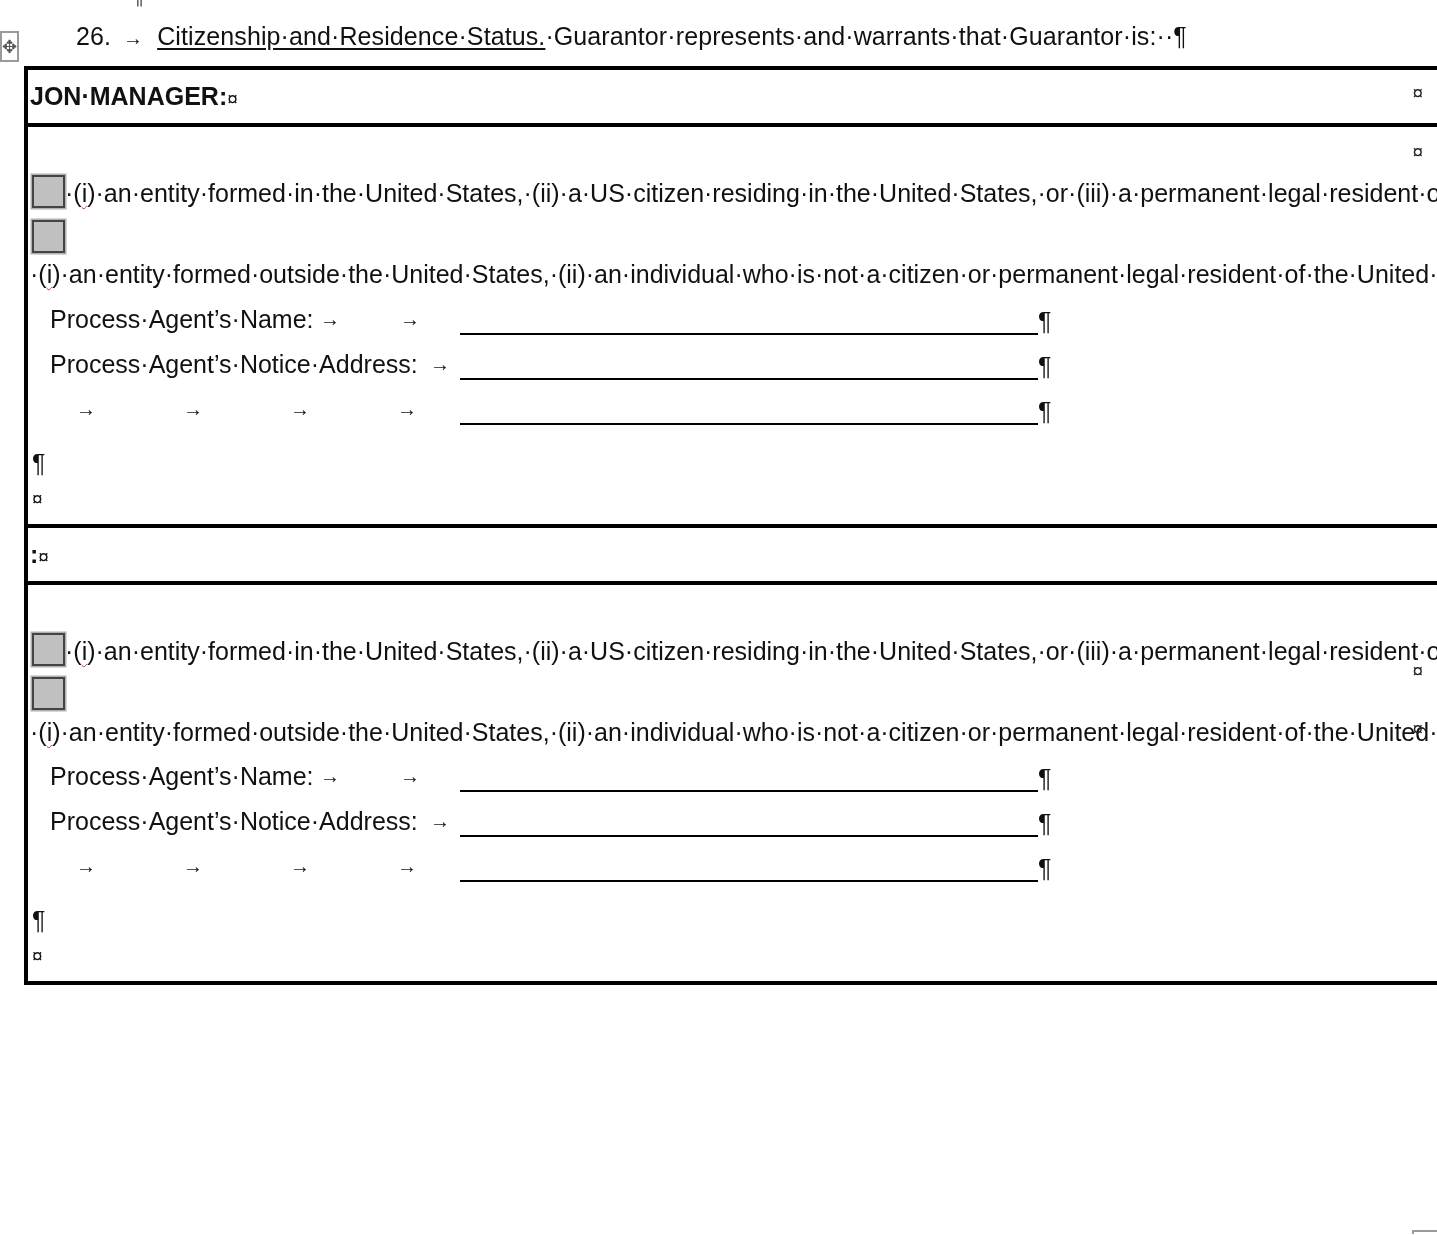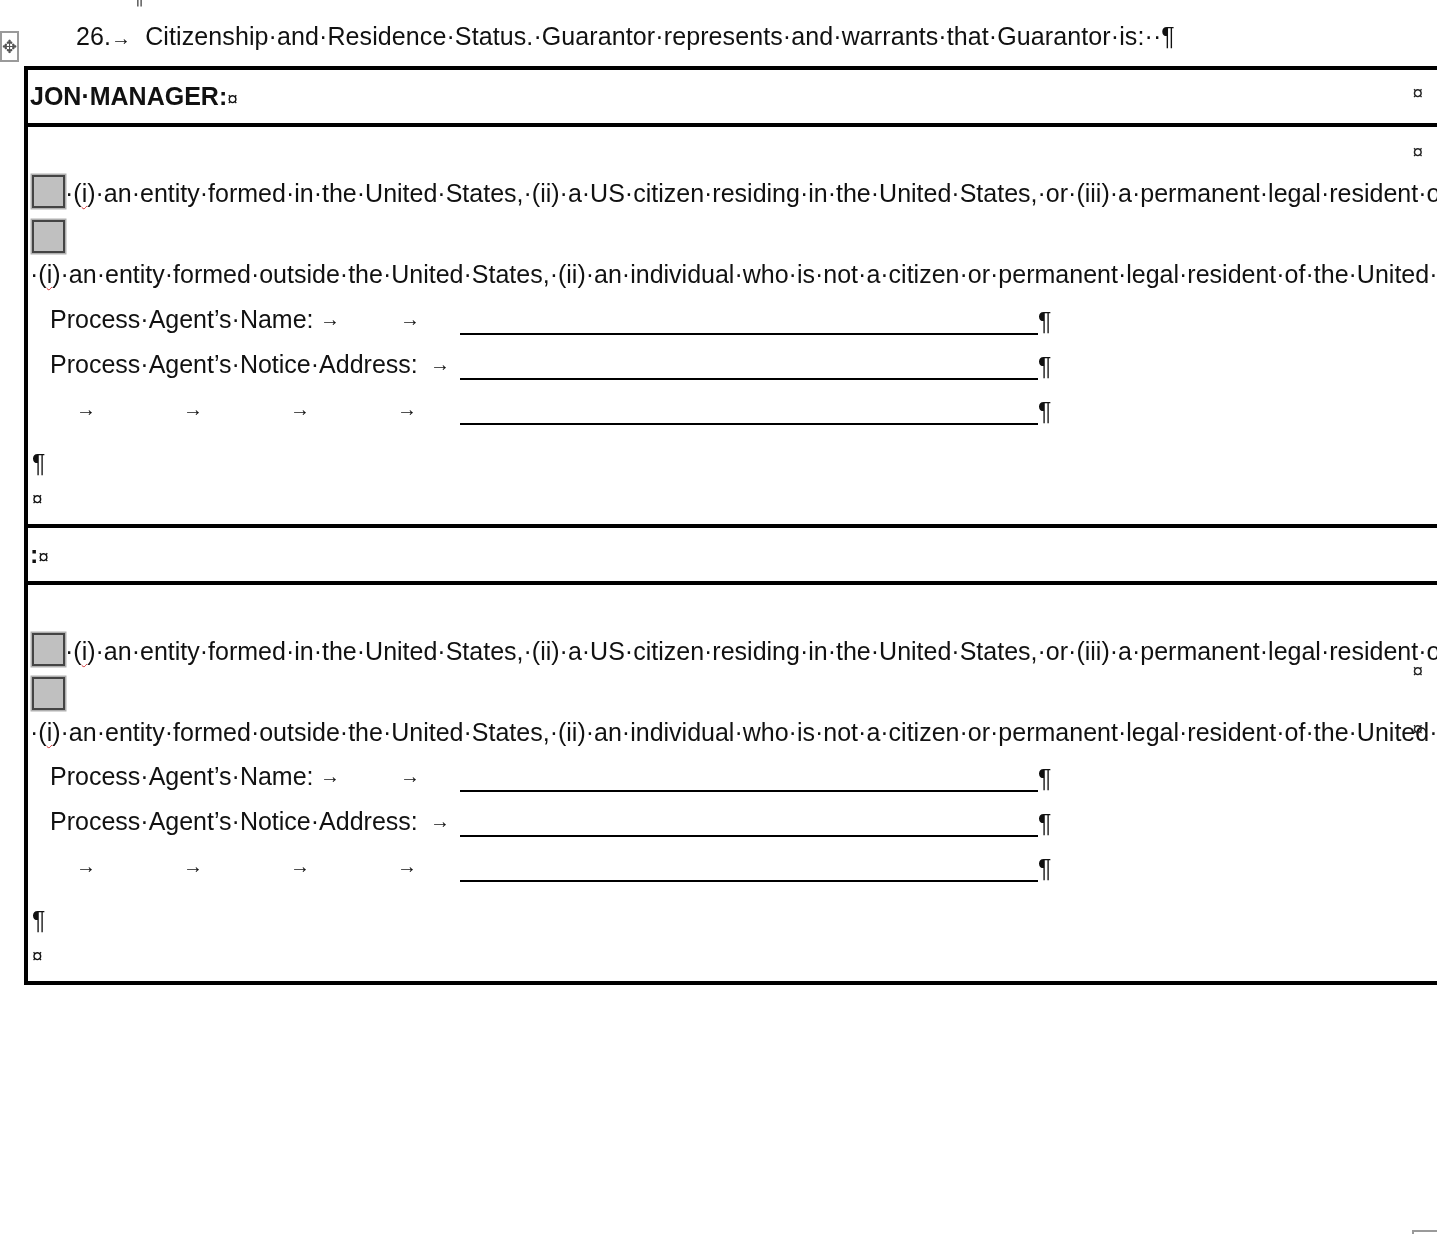--- a/index.html
+++ b/index.html
@@ -14,23 +14,23 @@
     }
     .move-handle {
       position: absolute; left: 0; top: 31px; width: 19px; height: 31px;
       border: 2px solid #9a9a9a; box-sizing: border-box; background: #fff;
       display: flex; align-items: center; justify-content: center;
       font-size: 18px; color: #555; line-height: 1;
     }
     .heading-line {
       position: absolute; left: 76px; top: 22px; white-space: nowrap; letter-spacing: 0.1px;
     }
-    .heading-line .num { }
+    .heading-line .num { margin-right: 12px; }
     .heading-line .arrow { margin-right: 14px; font-size: 20px; }
-    .heading-line .title { text-underline-offset: 3px; }
+    .heading-line .title { text-decoration: underline; text-underline-offset: 3px; }
 
     table.guar {
       position: absolute; left: 24px; top: 66px;
       border-collapse: collapse; width: 1388px;
     }
     table.guar td {
       border: 4px solid #000;
       padding: 0 0 0 2px;
       vertical-align: top;
     }

